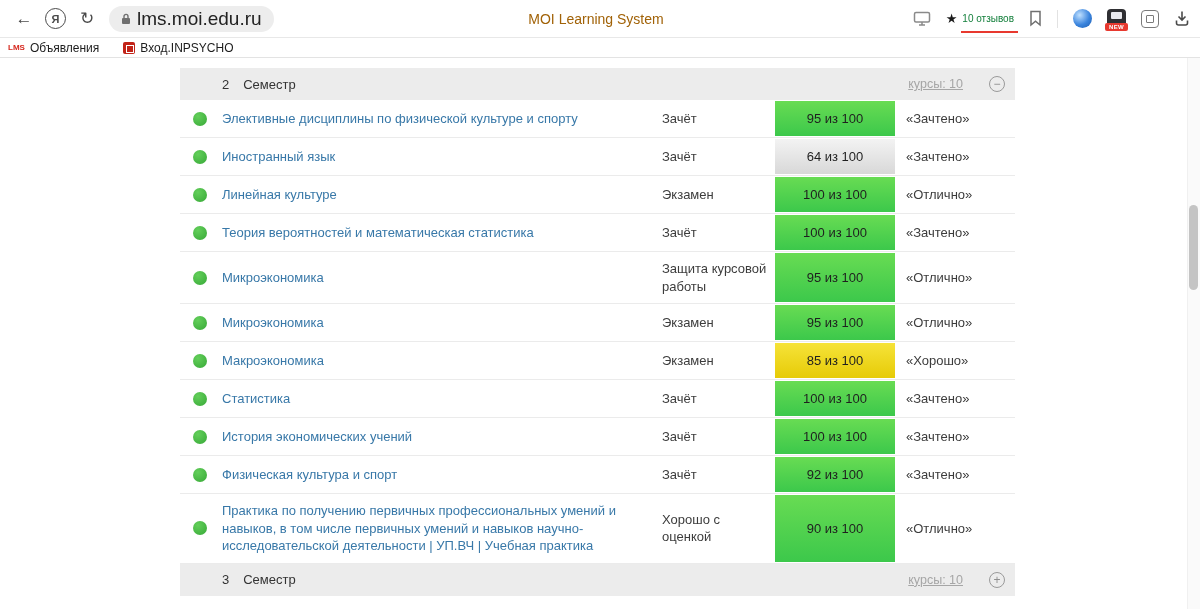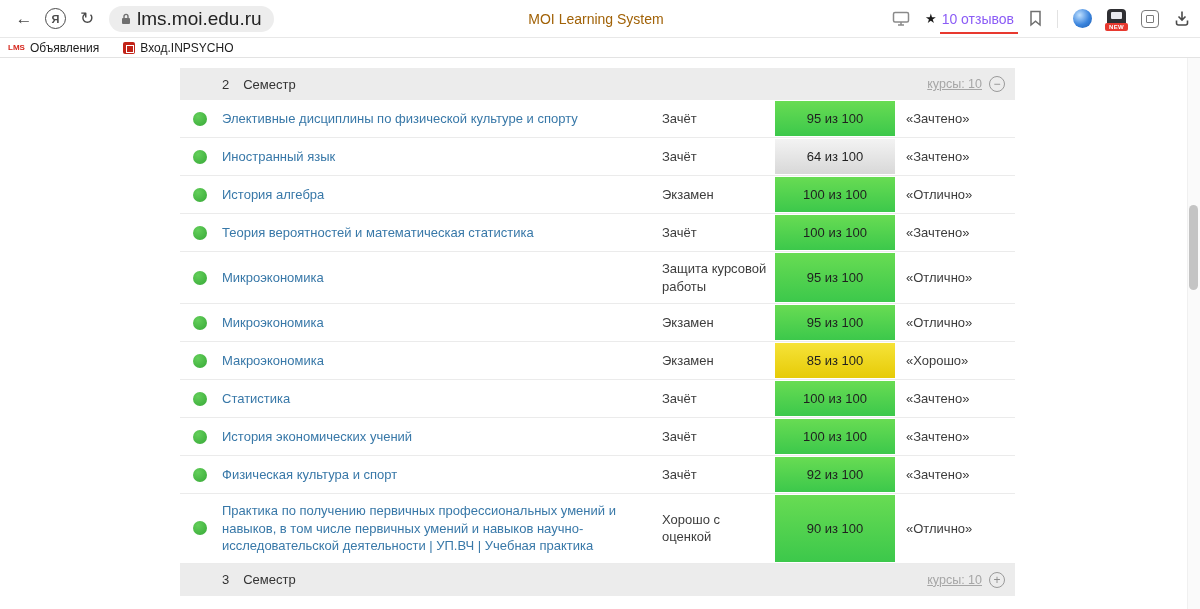--- a/index.html
+++ b/index.html
@@ -13,21 +13,21 @@
   .yandex-circle { width:21px; height:21px; border:1.6px solid #4a4a4a; border-radius:50%;
                    display:flex; align-items:center; justify-content:center;
                    font-size:11px; font-weight:bold; color:#4a4a4a; margin:0 7px; flex:0 0 auto; cursor:pointer; }
   .address-bar { display:flex; align-items:center; gap:6px; background:#ededed; border-radius:13px;
                  height:26px; padding:0 12px; margin-left:8px; min-width:148px; cursor:text; }
   .url-text { font-size:19px; color:#222; }
   .page-title { position:absolute; left:0; right:8px; text-align:center; font-size:14px; color:#a16207; pointer-events:none; }
   .toolbar-right { margin-left:auto; display:flex; align-items:center; gap:15px; z-index:1; }
   .reviews { display:flex; align-items:center; gap:5px; position:relative; cursor:pointer; }
   .reviews-star { font-size:13px; color:#1a1a1a; }
-  .reviews-label { font-size:14px; color:#8b5cf6; }
+  .reviews-label { font-size:10px; color:#15803d; }
   .reviews-underline { position:absolute; left:15px; right:-4px; bottom:-7px; height:2px; background:#e8392f; }
   .tb-divider { width:1px; height:18px; background:#e2e2e2; }
   .ext-circle { width:19px; height:19px; border-radius:50%; cursor:pointer;
                 background:radial-gradient(circle at 35% 32%, #bfe0ff, #3a84dd 55%, #1d5cae); }
   .ext-new { width:19px; height:19px; background:#2f2f33; border-radius:4px; position:relative; cursor:pointer; }
   .ext-new::before { content:""; position:absolute; left:4px; top:3px; width:11px; height:7px;
                      background:#e9e9ee; border-radius:1px; }
   .ext-new-badge { position:absolute; left:-2px; right:-2px; bottom:-3px; background:#e8392f; color:#fff;
                    font-size:6px; font-weight:bold; text-align:center; border-radius:2px;
                    line-height:8px; letter-spacing:.3px; }
@@ -44,21 +44,21 @@
   .bm-favicon-sq { width:12px; height:12px; background:#c22318; border-radius:2px; position:relative; }
   .bm-favicon-sq::after { content:""; position:absolute; left:3px; top:3px; width:6px; height:6px;
                           border:1px solid #fff; }
 
   
   .content { position:relative; height:551px; background:#fff; overflow:hidden; }
   .gradebook { position:absolute; left:180px; top:10px; width:835px; font-size:13px; }
   .sem-header { background:#ececec; height:32px; display:flex; align-items:center; color:#333; }
   .sem-number { margin-left:42px; }
   .sem-label { margin-left:14px; }
-  .sem-right { margin-left:auto; display:flex; align-items:center; gap:7px; padding-right:10px; }
+  .sem-right { margin-left:auto; display:flex; align-items:center; gap:26px; padding-right:10px; }
   .courses-link { color:#a6a6a6; text-decoration:underline; font-size:12.5px; cursor:pointer; }
   .toggle-circle { width:16px; height:16px; border:1.4px solid #9a9a9a; border-radius:50%; color:#8f8f8f;
                    display:flex; align-items:center; justify-content:center; font-size:12px; line-height:1; cursor:pointer; }
   .row { display:grid; grid-template-columns:34px 441px 120px 120px 120px;
          border-bottom:1px solid #ebebeb; min-height:38px; background:#fff; }
   .cell { display:flex; align-items:center; }
   .dot { width:14px; height:14px; border-radius:50%; margin-left:13px;
          background:radial-gradient(circle at 35% 30%, #63cf5a, #37a837); }
   .course-cell { padding:8px 10px 8px 8px; }
   .course-link { color:#3878a8; line-height:1.35; cursor:pointer; }
@@ -169,21 +169,21 @@
           <div class="score" data-color="gray">64 из 100</div>
         </div>
       <div class="cell grade-cell">«Зачтено»</div>
     </div>
 
     <div class="row">
       <div class="cell dot-cell">
           <span class="dot"></span>
         </div>
       <div class="cell course-cell">
-          <span class="course-link">История алгебра</span>
+          <span class="course-link">Линейная культуре</span>
         </div>
       <div class="cell exam-cell">Экзамен</div>
       <div class="cell score-cell">
           <div class="score" data-color="green">100 из 100</div>
         </div>
       <div class="cell grade-cell">«Отлично»</div>
     </div>
 
     <div class="row">
       <div class="cell dot-cell">

